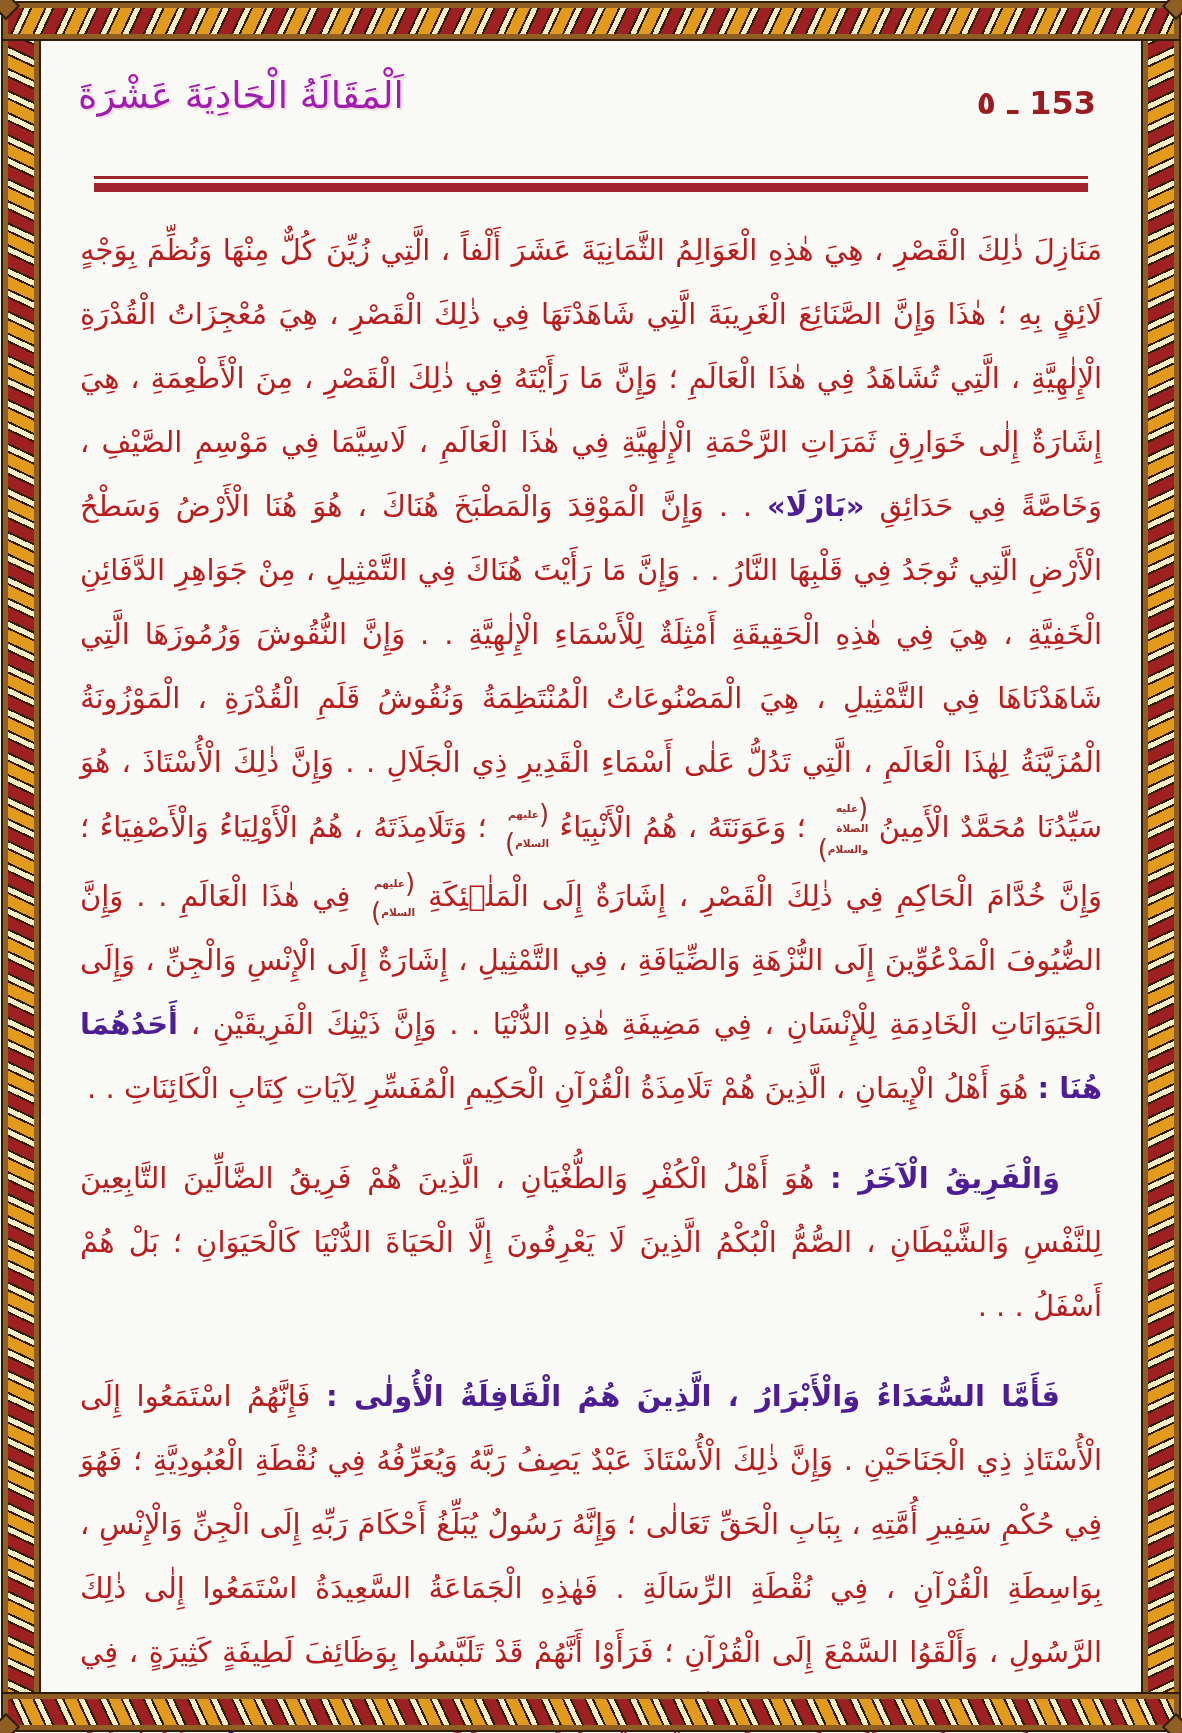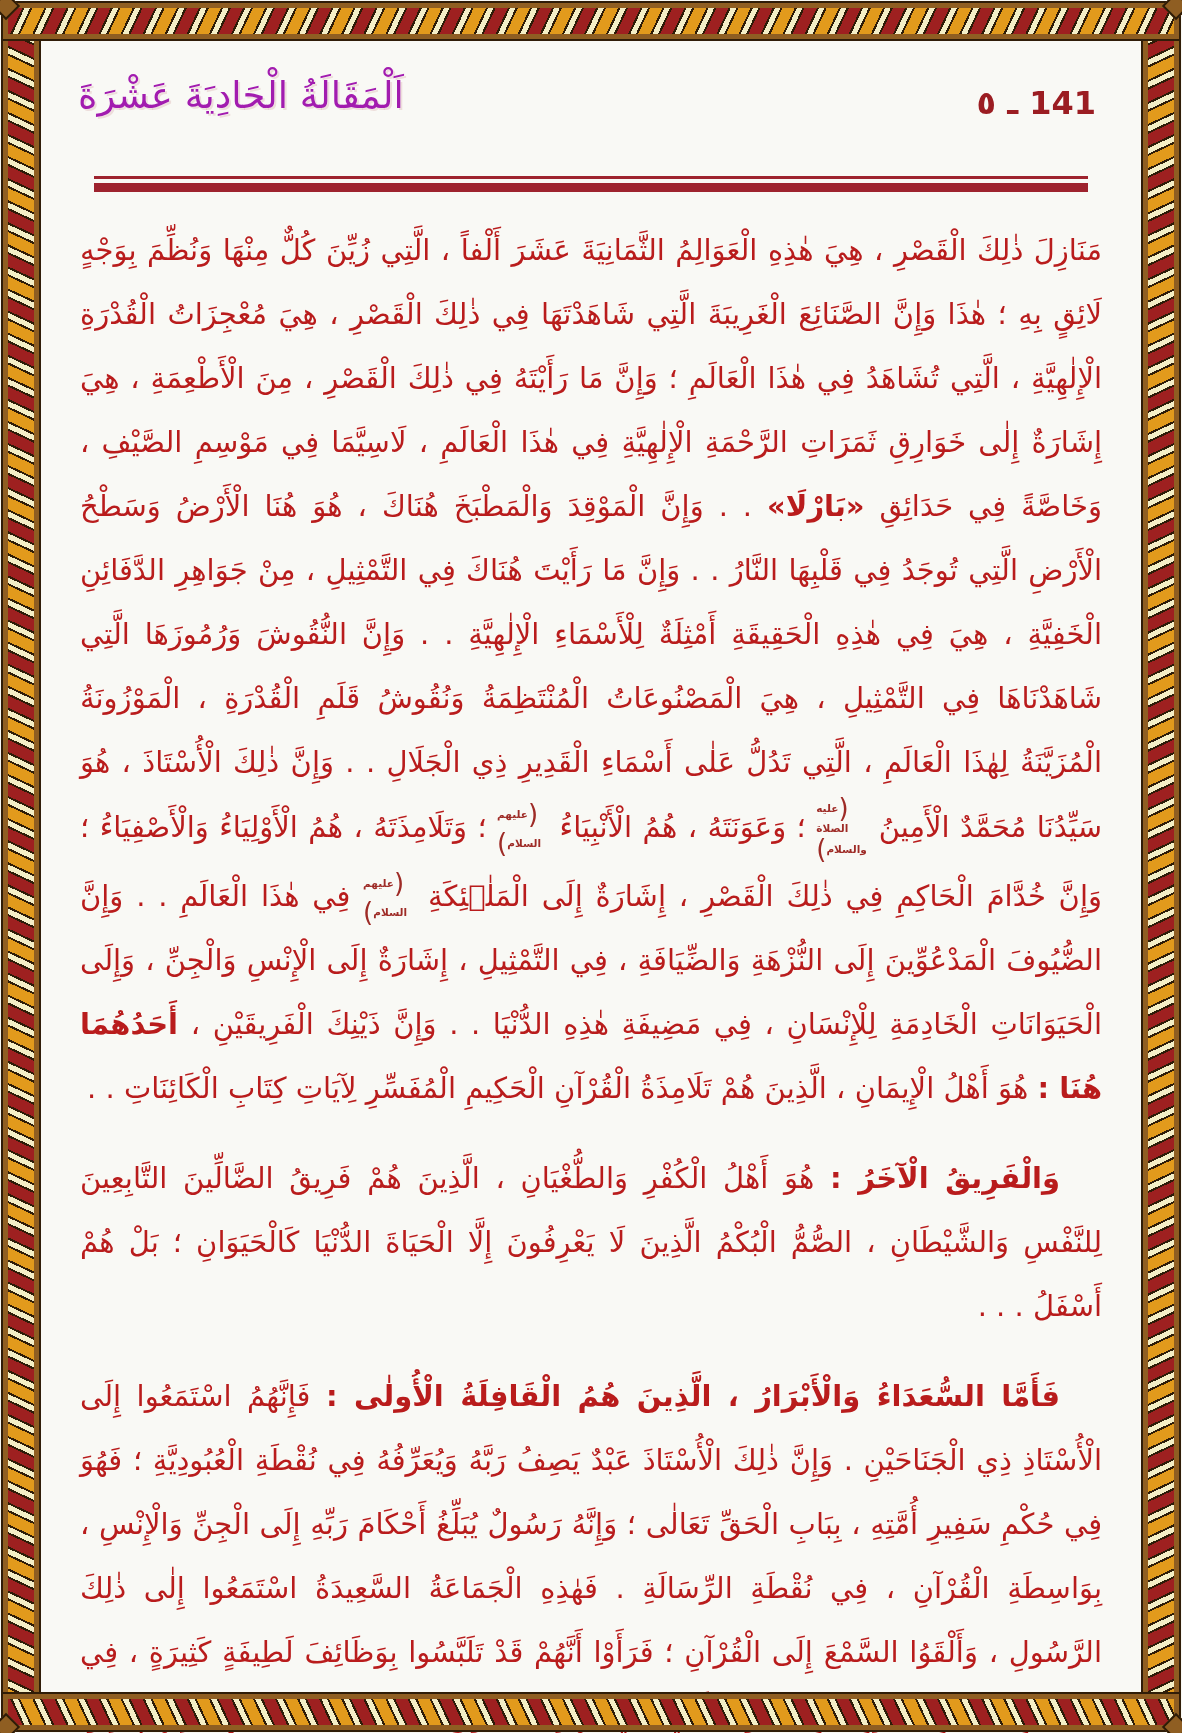--- a/index.html
+++ b/index.html
@@ -43,29 +43,29 @@
     margin:26px 80px 0 80px;
     direction:rtl;
     color:#161616;
     font-size:29px;
     line-height:64px;
     text-align:justify;
     text-justify:inter-word;
   }
   .body-text p{margin:0 0 26px 0;}
   .body-text p.indented{text-indent:42px;}
-  .seg-red{color:#b91c1c;font-weight:bold;}
+  .seg-red{color:#4c1d95;font-weight:bold;}
   .seg-normal{color:#b91c1c;}
   .honorific{
     display:inline-block;
     width:52px;
     font-size:10.5px;
     line-height:1.12;
     color:#9e2b26;
-    text-align:left;
+    text-align:right;
     vertical-align:middle;
     font-weight:bold;
     white-space:normal;
   }
   .honorific .paren{font-size:26px;font-weight:normal;vertical-align:middle;}
 </style>
 </head>
 <body>
 
 <div class="page">
@@ -73,21 +73,21 @@
   <div class="band band-left"></div>
   <div class="band band-right"></div>
   <div class="band band-top"></div>
   <div class="band band-bottom"></div>
   <div class="corner tl"></div>
   <div class="corner tr"></div>
   <div class="corner bl"></div>
   <div class="corner br"></div>
 
   <div class="header">
-    <div class="page-number">141 ـ ٥</div>
+    <div class="page-number">153 ـ ٥</div>
     <div class="doc-title">اَلْمَقَالَةُ الْحَادِيَةَ عَشْرَةَ</div>
   </div>
   <div class="rules">
     <div class="rule-thin"></div>
     <div class="rule-gap"></div>
     <div class="rule-thick"></div>
   </div>
 
   <div class="body-text" id="body-text">
       <p><span class="seg-normal">مَنَازِلَ ذٰلِكَ الْقَصْرِ ، هِيَ هٰذِهِ الْعَوَالِمُ الثَّمَانِيَةَ عَشَرَ أَلْفاً ، الَّتِي زُيِّنَ كُلٌّ مِنْهَا وَنُظِّمَ بِوَجْهٍ لَائِقٍ بِهِ ؛ هٰذَا وَإِنَّ الصَّنَائِعَ الْغَرِيبَةَ الَّتِي شَاهَدْتَهَا فِي ذٰلِكَ الْقَصْرِ ، هِيَ مُعْجِزَاتُ الْقُدْرَةِ الْإِلٰهِيَّةِ ، الَّتِي تُشَاهَدُ فِي هٰذَا الْعَالَمِ ؛ وَإِنَّ مَا رَأَيْتَهُ فِي ذٰلِكَ الْقَصْرِ ، مِنَ الْأَطْعِمَةِ ، هِيَ إِشَارَةٌ إِلٰى خَوَارِقِ ثَمَرَاتِ الرَّحْمَةِ الْإِلٰهِيَّةِ فِي هٰذَا الْعَالَمِ ، لَاسِيَّمَا فِي مَوْسِمِ الصَّيْفِ ، وَخَاصَّةً فِي حَدَائِقِ </span><span class="seg-red">«بَارْلَا»</span><span class="seg-normal"> . . وَإِنَّ الْمَوْقِدَ وَالْمَطْبَخَ هُنَاكَ ، هُوَ هُنَا الْأَرْضُ وَسَطْحُ الْأَرْضِ الَّتِي تُوجَدُ فِي قَلْبِهَا النَّارُ . . وَإِنَّ مَا رَأَيْتَ هُنَاكَ فِي التَّمْثِيلِ ، مِنْ جَوَاهِرِ الدَّفَائِنِ الْخَفِيَّةِ ، هِيَ فِي هٰذِهِ الْحَقِيقَةِ أَمْثِلَةٌ لِلْأَسْمَاءِ الْإِلٰهِيَّةِ . . وَإِنَّ النُّقُوشَ وَرُمُوزَهَا الَّتِي شَاهَدْنَاهَا فِي التَّمْثِيلِ ، هِيَ الْمَصْنُوعَاتُ الْمُنْتَظِمَةُ وَنُقُوشُ قَلَمِ الْقُدْرَةِ ، الْمَوْزُونَةُ الْمُزَيَّنَةُ لِهٰذَا الْعَالَمِ ، الَّتِي تَدُلُّ عَلٰى أَسْمَاءِ الْقَدِيرِ ذِي الْجَلَالِ . . وَإِنَّ ذٰلِكَ الْأُسْتَاذَ ، هُوَ سَيِّدُنَا مُحَمَّدٌ الْأَمِينُ </span><span class="honorific"><span class="paren">(</span><span>عليه الصلاة والسلام</span><span class="paren">)</span></span><span class="seg-normal"> ؛ وَعَوَنَتَهُ ، هُمُ الْأَنْبِيَاءُ </span><span class="honorific"><span class="paren">(</span><span>عليهم السلام</span><span class="paren">)</span></span><span class="seg-normal"> ؛ وَتَلَامِذَتَهُ ، هُمُ الْأَوْلِيَاءُ وَالْأَصْفِيَاءُ ؛ وَإِنَّ خُدَّامَ الْحَاكِمِ فِي ذٰلِكَ الْقَصْرِ ، إِشَارَةٌ إِلَى الْمَلٰۤئِكَةِ </span><span class="honorific"><span class="paren">(</span><span>عليهم السلام</span><span class="paren">)</span></span><span class="seg-normal"> فِي هٰذَا الْعَالَمِ . . وَإِنَّ الضُّيُوفَ الْمَدْعُوِّينَ إِلَى النُّزْهَةِ وَالضِّيَافَةِ ، فِي التَّمْثِيلِ ، إِشَارَةٌ إِلَى الْإِنْسِ وَالْجِنِّ ، وَإِلَى الْحَيَوَانَاتِ الْخَادِمَةِ لِلْإِنْسَانِ ، فِي مَضِيفَةِ هٰذِهِ الدُّنْيَا . . وَإِنَّ ذَيْنِكَ الْفَرِيقَيْنِ ، </span><span class="seg-red">أَحَدُهُمَا هُنَا :</span><span class="seg-normal"> هُوَ أَهْلُ الْإِيمَانِ ، الَّذِينَ هُمْ تَلَامِذَةُ الْقُرْآنِ الْحَكِيمِ الْمُفَسِّرِ لِآيَاتِ كِتَابِ الْكَائِنَاتِ . .</span></p>

